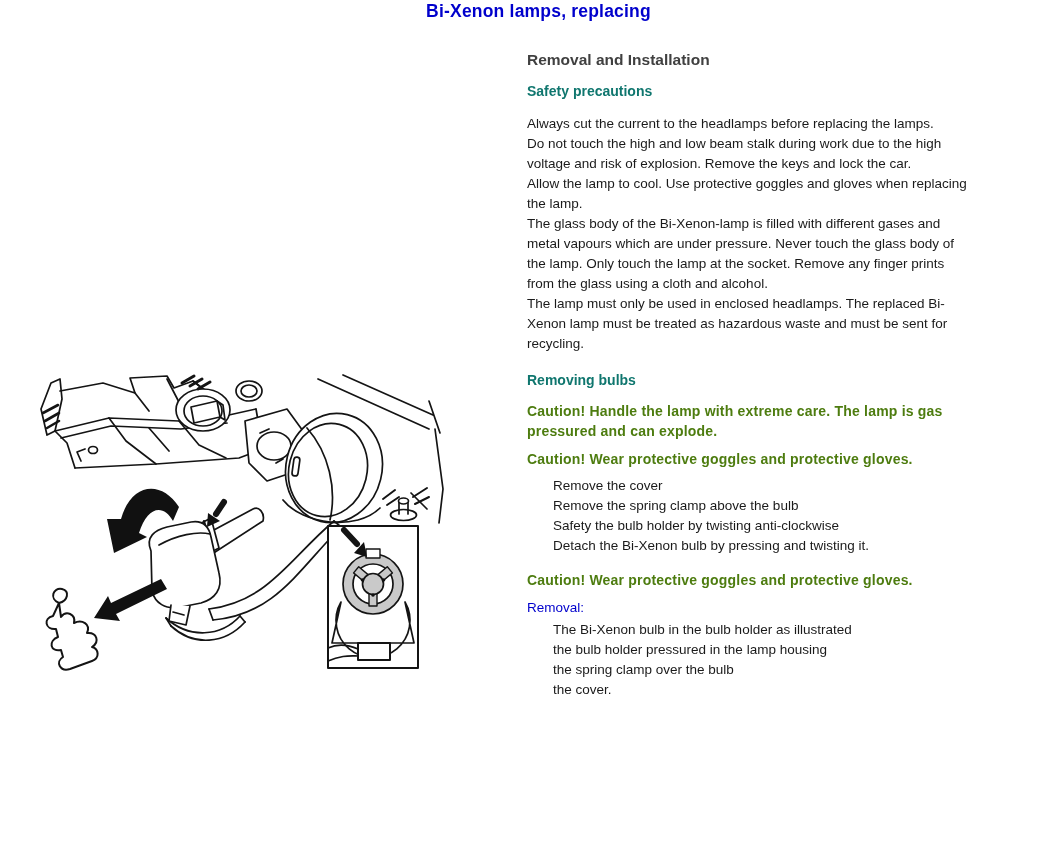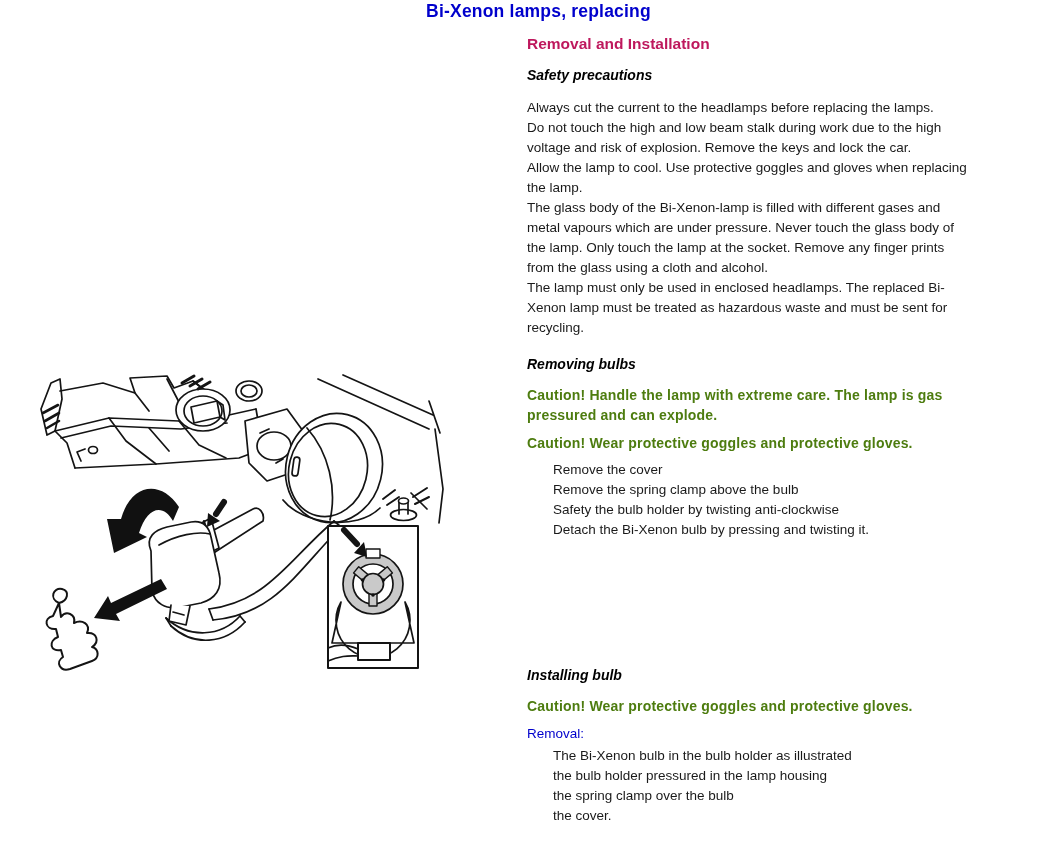--- a/index.html
+++ b/index.html
@@ -8,22 +8,22 @@
     font-family:"Liberation Sans", sans-serif; color:#1a1a1a; overflow:hidden;padding-left:28px;
   }
   .doc-title {
     position:absolute; top:1px; left:0; width:100%; text-align:center;
     font-size:17.5px; font-weight:bold; color:#0000cc; letter-spacing:0.2px;
   }
   .rightcol {
     position:absolute; left:527px; top:0; width:521px;
     font-size:13.5px; line-height:20px; color:#1a1a1a;
   }
-  .h1 { margin-top:36px; font-size:15.5px; line-height:15px; font-weight:bold; color:#be185d; }
-  .h2 { font-size:14px; line-height:14px; font-weight:bold; color:#000000;font-style:italic; }
+  .h1 { margin-top:52px; font-size:15.5px; line-height:15px; font-weight:bold; color:#404040; }
+  .h2 { font-size:14px; line-height:14px; font-weight:bold; color:#0f766e; }
   .mt-safety { margin-top:17px; }
   .mt-removing { margin-top:19px; }
   .mt-installing { margin-top:128px; }
   .body-block { margin-top:16px; }
   .body-block p { margin:0; white-space:pre-line; }
   .caution {
     margin:14px 0 0 0; font-size:14px; font-weight:bold; line-height:20px;
     letter-spacing:0.2px; white-space:pre-line; color:#4d7c0f;
   }
   .caution.tight { margin-top:8px; }
@@ -185,21 +185,20 @@
 pressured and can explode.</p>
     <p class="caution tight">Caution! Wear protective goggles and protective gloves.</p>
 
     <div class="steps">
       <div class="step">Remove the cover</div>
       <div class="step">Remove the spring clamp above the bulb</div>
       <div class="step">Safety the bulb holder by twisting anti-clockwise</div>
       <div class="step">Detach the Bi-Xenon bulb by pressing and twisting it.</div>
     </div>
 
-    <div class="h2 mt-installing">Installing bulb</div>
 
     <p class="caution">Caution! Wear protective goggles and protective gloves.</p>
 
     <div class="install-label">Removal:</div>
 
     <div class="steps tight">
       <div class="step">The Bi-Xenon bulb in the bulb holder as illustrated</div>
       <div class="step">the bulb holder pressured in the lamp housing</div>
       <div class="step">the spring clamp over the bulb</div>
       <div class="step">the cover.</div>

